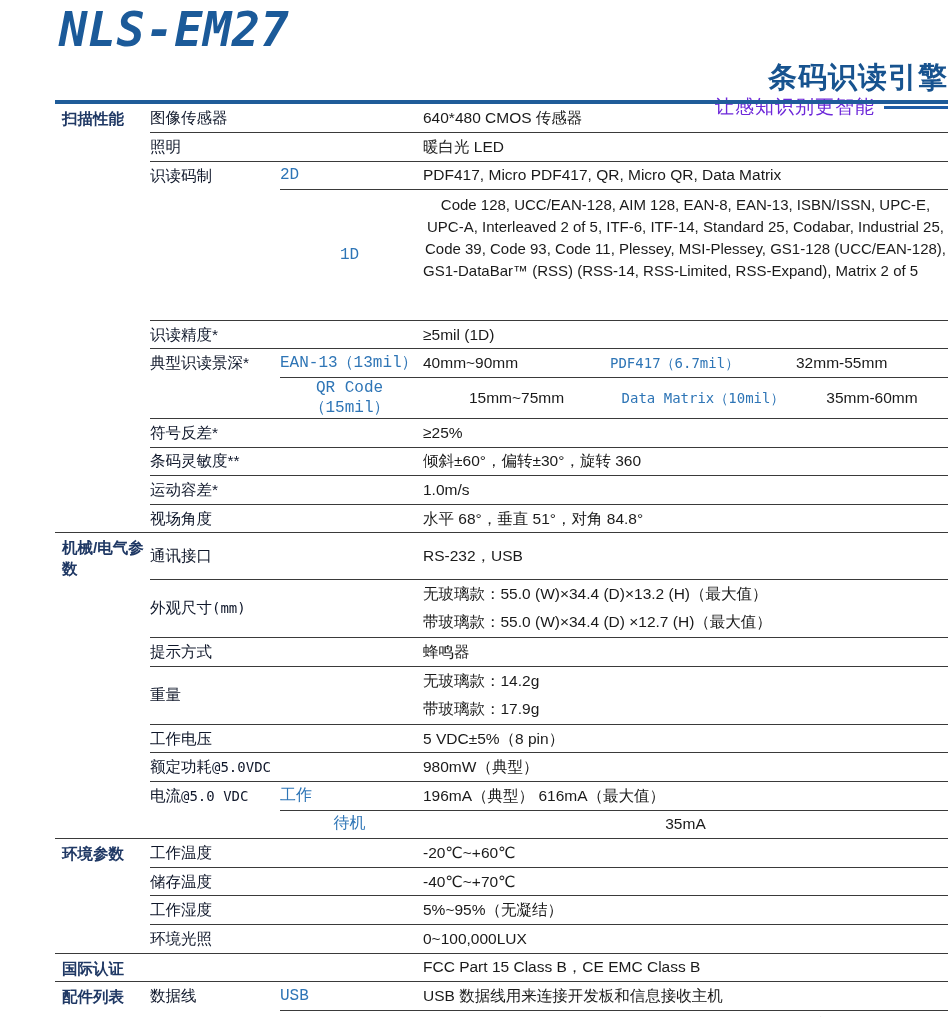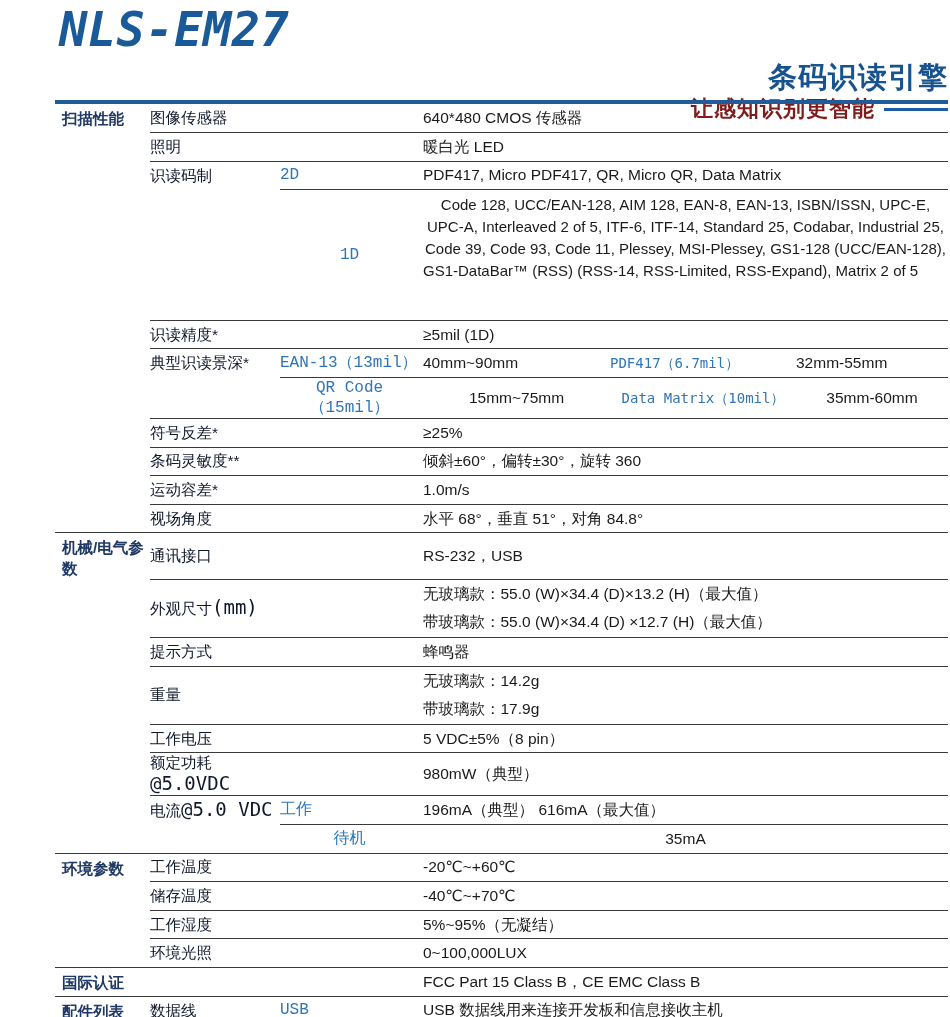--- a/index.html
+++ b/index.html
@@ -15,34 +15,34 @@
     font-family:"DejaVu Sans Mono",monospace;
     font-style:italic; font-weight:bold;
     font-size:47px; letter-spacing:0.5px; color:#1b5a99;
   }
   .title-row {
     position:absolute; left:59px; right:2px; top:60px;
     display:flex; justify-content:space-between; align-items:flex-end;flex-direction:column;
   }
   .doc-title { font-size:29px; font-weight:bold; color:#17538f; letter-spacing:1px; line-height:34px; }
   .tagline { display:flex; align-items:center; gap:9px; padding-bottom:9px; }
-  .tagline-text { font-size:22px; font-weight:bold; color:#7f1d1d; letter-spacing:1px; }
+  .tagline-text { font-size:19px; font-weight:normal; color:#6d28d9; letter-spacing:1px; }
   .tagline-dash { width:64px; height:3px; background:#1d5ca6; }
   .header-line { position:absolute; left:55px; right:2px; bottom:0; height:4px; background:#1f5c99; }
 
   .content { margin:0 2px 0 55px; }
   table.spec { width:100%; border-collapse:collapse; table-layout:fixed; }
   col.w1{width:95px;} col.w2{width:130px;} col.w3{width:143px;} col.w4{width:auto;}
   td { padding:0; vertical-align:middle; font-size:15.5px; line-height:20px; }
   td.c1 { vertical-align:top; padding:4px 4px 0 7px; }
   .sec-label { font-weight:bold; color:#1f3864; font-size:15.5px; line-height:21px; }
   td.c2 { color:#0f172a; padding-right:4px; }
   td.c3 { font-family:Liberation Mono, monospace; color:#2e75b6; font-size:16px; padding-right:4px; }
   td.c4 { color:#1a1a1a; }
-  .mono-part { font-family:"DejaVu Sans Mono",monospace; font-size:19px; }
+  .mono-part { font-family:"DejaVu Sans Mono",monospace; font-size:14px; }
   td.c4.justify { text-align:justify; text-align-last:left; vertical-align:top; padding:4px 0 4px; line-height:22px; font-size:15px; }
   td.c4.multiline { vertical-align:middle; }
   .vline { line-height:28.6px; }
   .pair { display:flex; align-items:center; }
   .pair .v1 { width:187px; }
   .pair .s2 { width:186px; font-family:"DejaVu Sans Mono",monospace; color:#2e75b6; font-size:14px; }
   .pair .v2 { flex:1; }
   tr.l-label td.c2, tr.l-label td.c3, tr.l-label td.c4 { border-top:1px solid #3a3a3a; }
   tr.l-sub td.c3, tr.l-sub td.c4 { border-top:1px solid #3a3a3a;text-align:center; }
   tr.l-full td { border-top:1px solid #3a3a3a; }

